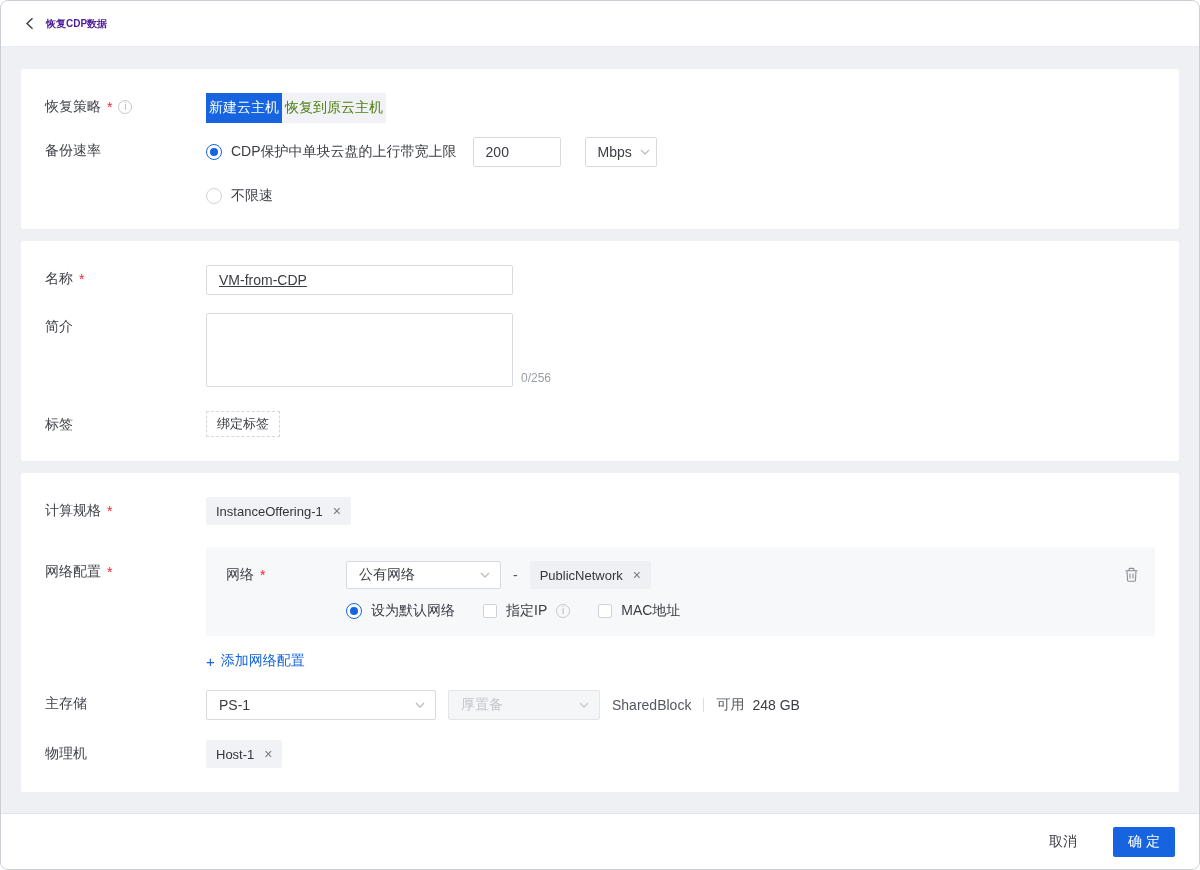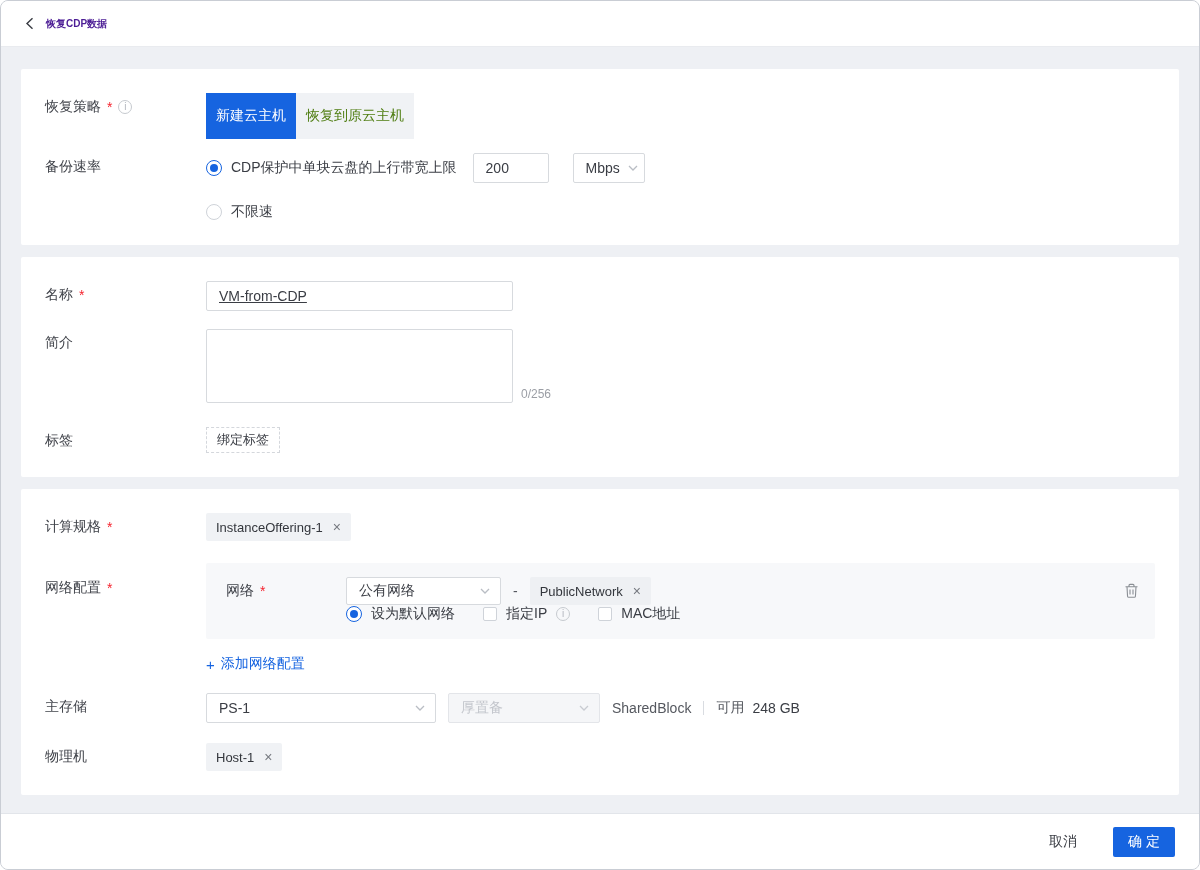--- a/index.html
+++ b/index.html
@@ -29,21 +29,21 @@
   .mt14 { margin-top: 14px; } .mt18 { margin-top: 18px; } .mt20 { margin-top: 20px; }
   .mt22 { margin-top: 22px; } .mt24 { margin-top: 24px; }
   
   .info-ico {
     width: 14px; height: 14px; border: 1px solid #c6cacf; border-radius: 50%;
     color: #b4b8bf; font-size: 10px; line-height: 12px; text-align: center;
     display: inline-block; font-style: normal; flex-shrink: 0;
   }
   
   .seg { display: inline-flex; }
-  .seg-btn { height: 46px; padding: 0 10px; display: flex; align-items: center; cursor: pointer; font-size: 14px; }
+  .seg-btn { height: 30px; padding: 0 3px; display: flex; align-items: center; cursor: pointer; font-size: 14px; }
   .seg-btn.active { background: #1664e0; color: #fff; }
   .seg-btn.plain { background: #f0f2f5; color: #4d7c0f; }
   
   .opt { display: inline-flex; align-items: center; gap: 9px; cursor: pointer; }
   .radio { width: 16px; height: 16px; border-radius: 50%; border: 1px solid #cfd3d9; background: #fff; position: relative; flex-shrink: 0; }
   .radio.checked { border-color: #1664e0; }
   .radio.checked::after {
     content: ""; position: absolute; left: 3px; top: 3px; width: 8px; height: 8px;
     border-radius: 50%; background: #1664e0;
   }
@@ -72,21 +72,21 @@
   
   .chip {
     display: inline-flex; align-items: center; gap: 10px; height: 28px; padding: 0 10px;
     background: #f0f2f5; border-radius: 2px; font-size: 13px; color: #33363c;
   }
   .chip .x { color: #75787f; font-size: 14px; cursor: pointer; line-height: 1; }
   
   .net-panel { background: #f7f8fa; border-radius: 2px; padding: 14px 16px 16px 20px; }
   .net-row { display: flex; align-items: center; }
   .net-label { width: 120px; flex-shrink: 0; display: flex; align-items: center; gap: 6px; color: #40434a; }
-  .net-opts { margin-left: 120px; display: flex; align-items: center; gap: 28px; }
+  .net-opts { margin-left: 120px; margin-top: 13px; display: flex; align-items: center; gap: 28px; }
   .dash-sep { color: #55585f; margin: 0 12px; }
   .trash { margin-left: auto; cursor: pointer; display: flex; align-items: center; }
   .add-link { color: #1664e0; margin-top: 16px; display: inline-flex; align-items: center; gap: 6px; cursor: pointer; }
   .add-link .plus { font-size: 15px; }
   
   .inline-c { display: flex; align-items: center; }
   .store-info { display: inline-flex; align-items: center; gap: 12px; margin-left: 12px; color: #55585f; }
   .vdiv { width: 1px; height: 14px; background: #d9dce1; }
   .avail-val { color: #3a3d44; }
   
@@ -134,21 +134,21 @@
       <div class="form-row mt14">
         <div class="form-label">
           <span class="lbl">备份速率</span>
         </div>
         <div class="form-field">
           <div class="inline-c">
             <span class="opt">
               <span class="radio checked"></span>
               <span>CDP保护中单块云盘的上行带宽上限</span>
             </span>
-            <input class="tbox" style="width: 76px; margin-left: 16px;" value="200">
+            <input class="tbox" style="width: 88px; margin-left: 16px;" value="200">
             <span class="sel" style="width:72px; margin-left:24px;">
               <span>Mbps</span>
               <svg class="chev" width="10" height="6" viewBox="0 0 10 6">
                   <path d="M1 1l4 4 4-4" fill="none" stroke="#b9bdc4" stroke-width="1.3"></path>
                 </svg>
             </span>
           </div>
           <div class="mt20">
             <span class="opt">
               <span class="radio"></span>

